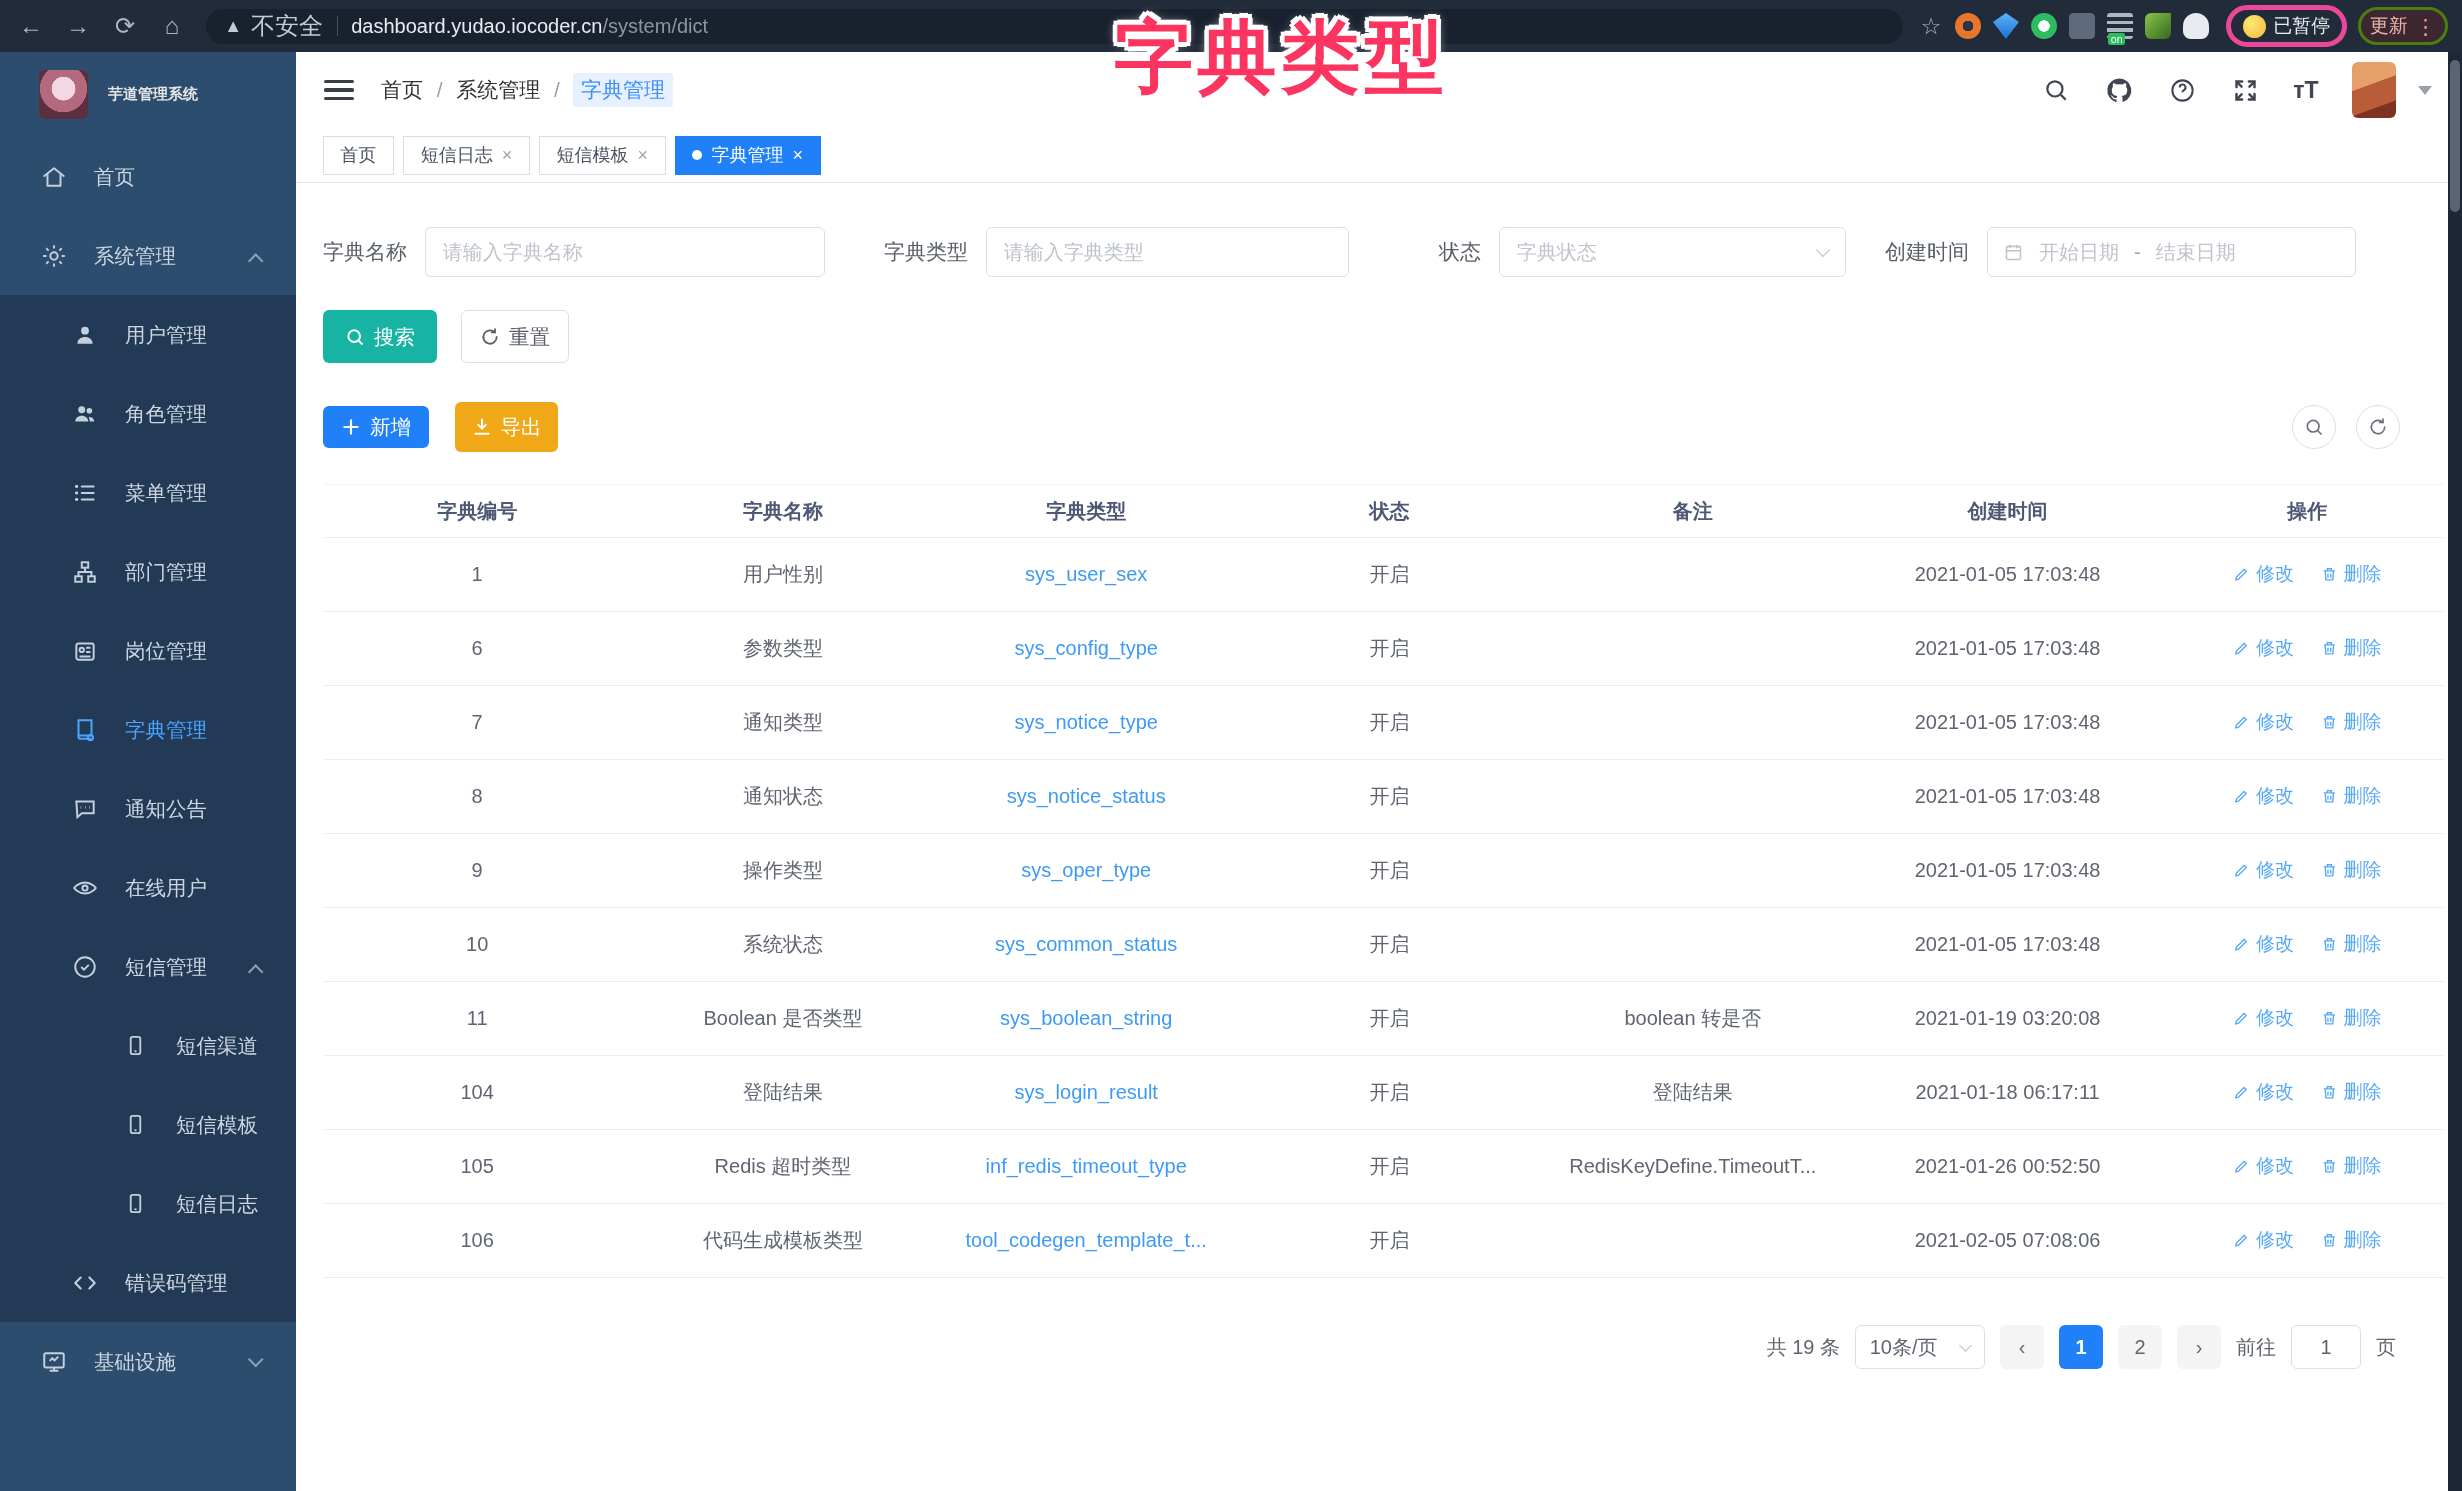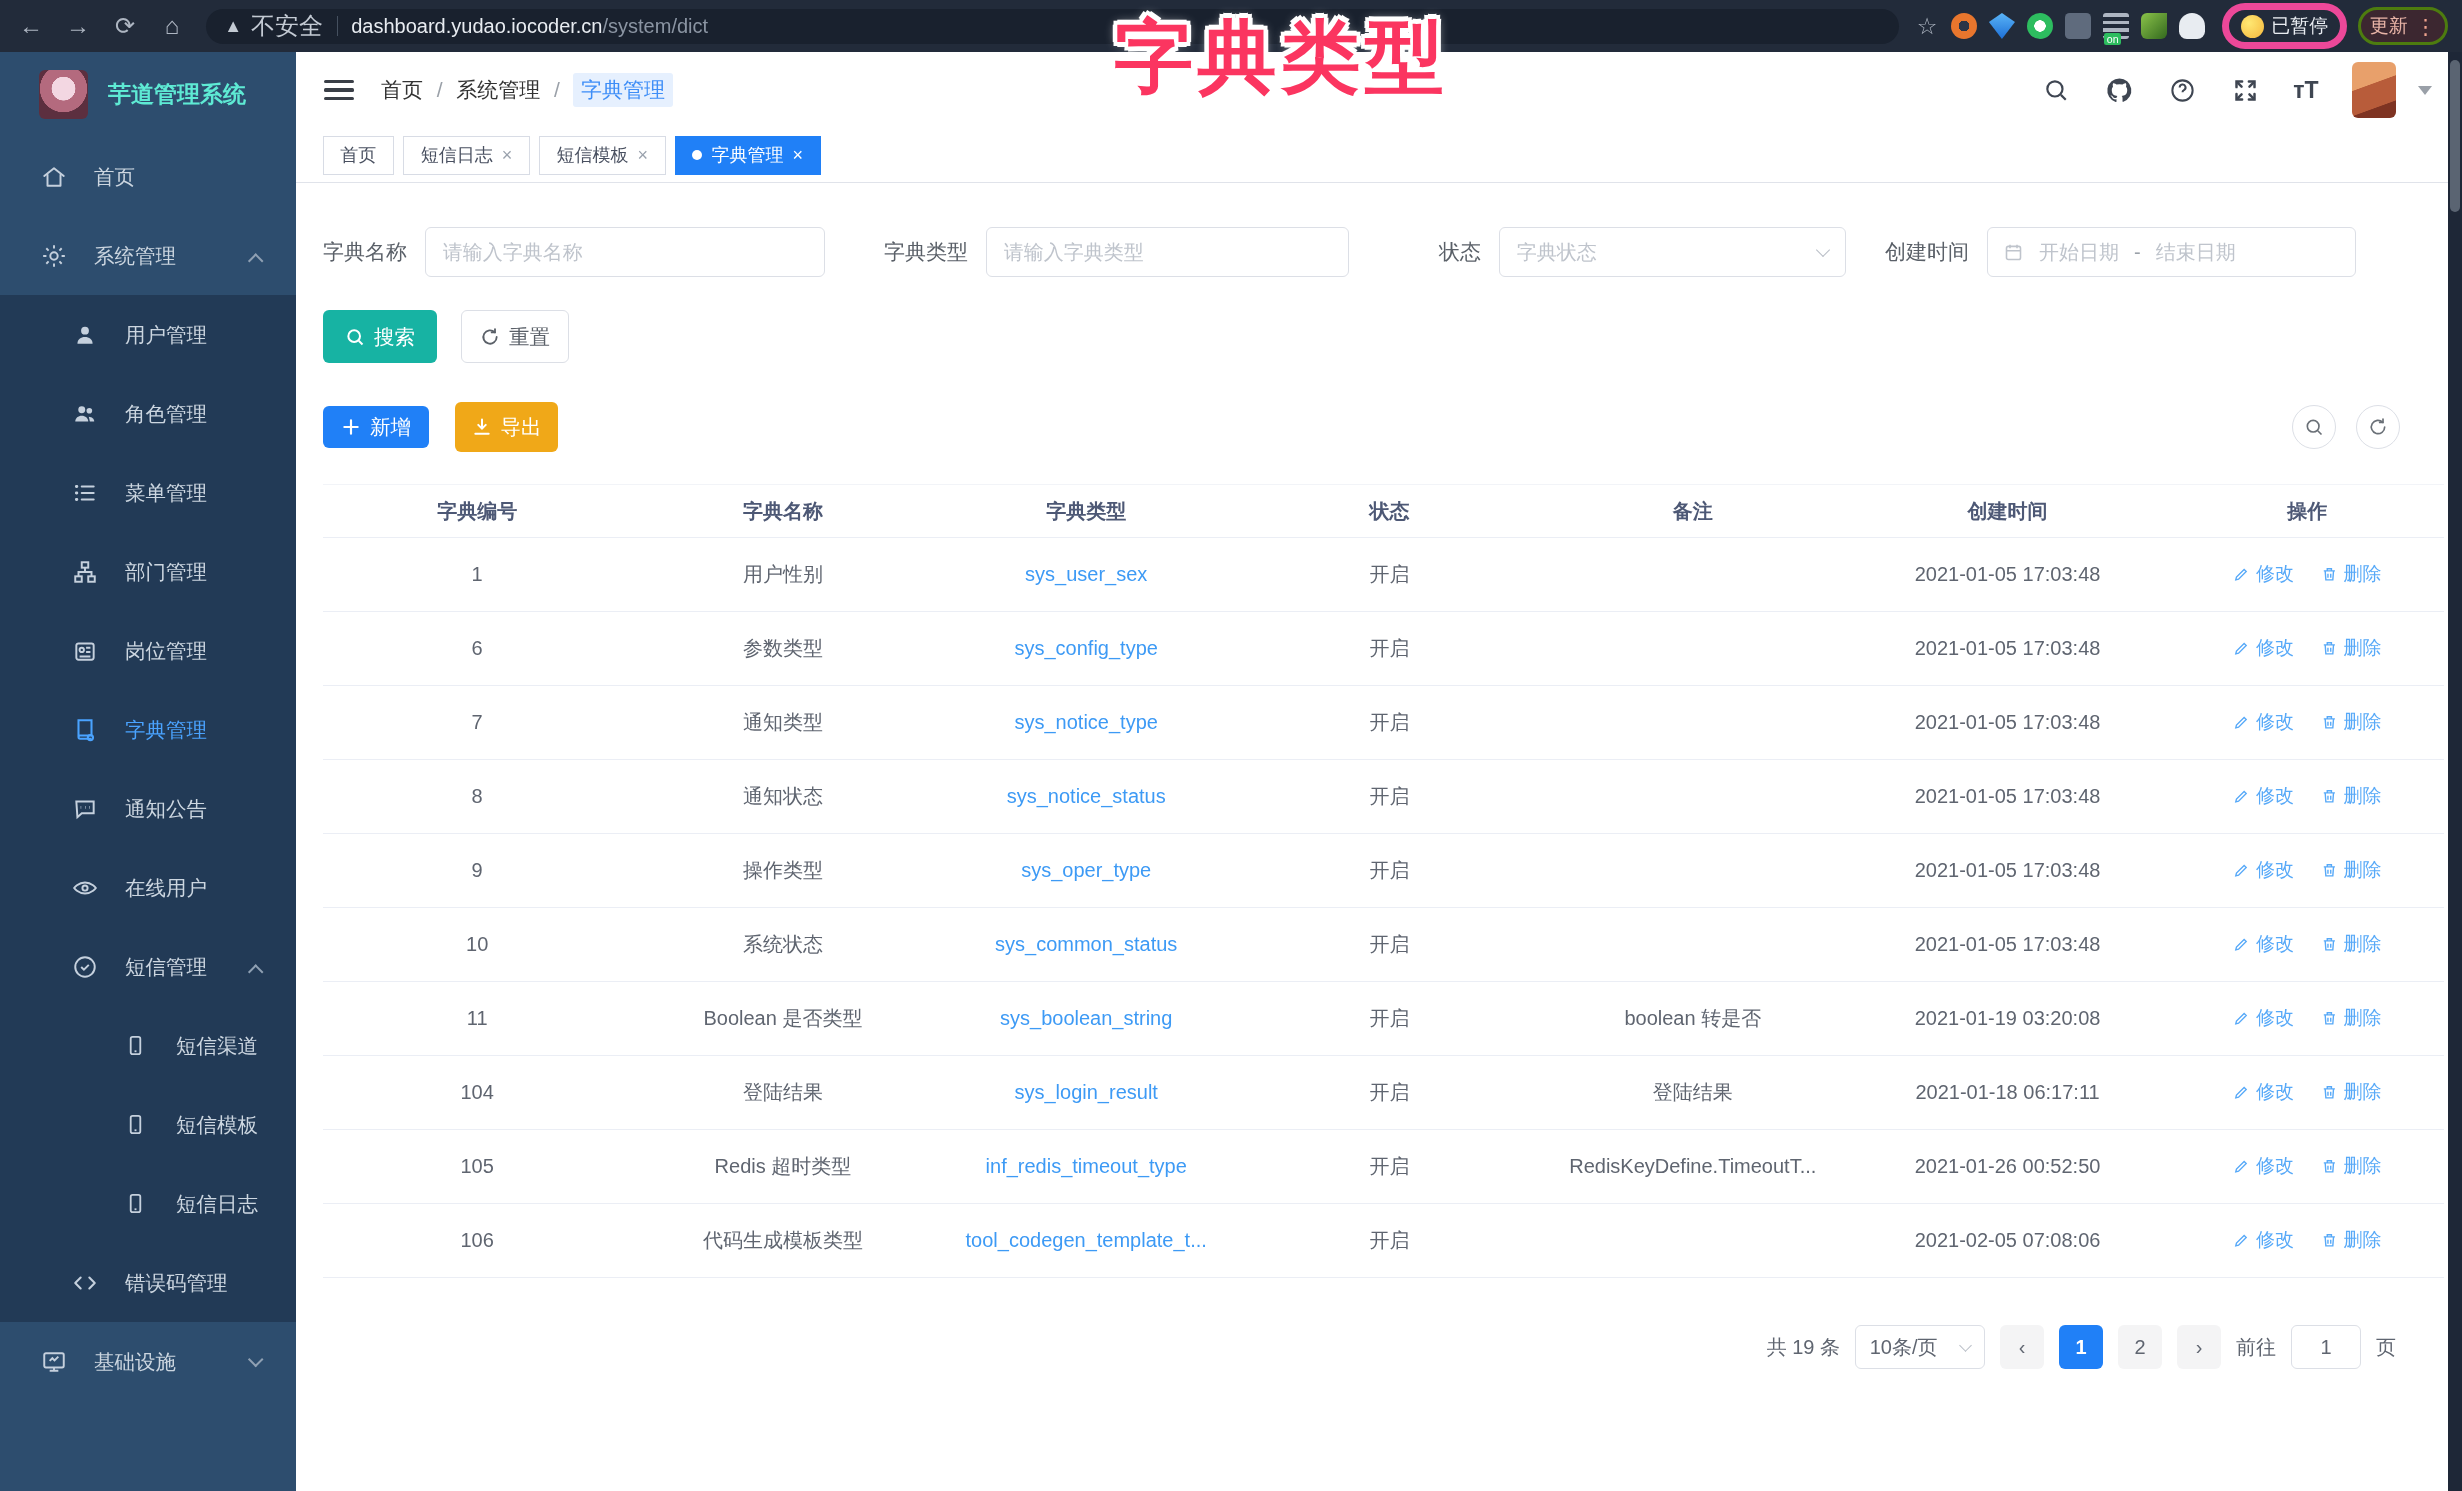--- a/index.html
+++ b/index.html
@@ -14,21 +14,21 @@
   .omnibox { flex:1; height:35px; background:#19212e; border-radius:17.4px; display:flex;
     align-items:center; padding:0 18px; margin:0 10.6px; color:#dbe1e8; font-size:20px; min-width:0; }
   .omni-warn { color:#c3cad3; font-size:18px; margin-right:9px; }
   .omni-sec { color:#c3cad3; font-size:24px; }
   .omni-div { width:0.8px; height:20px; background:#45505f; margin:0 13.7px; }
   .omni-domain { color:#e8ecf1; }
   .omni-path { color:#8b95a3; }
   .star { color:#aeb6c2; font-size:23px; margin:0 7.6px; }
   .ext-row { display:flex; align-items:center; gap:12px; margin:0 6px; }
   .ext { width:26px; height:26px; border-radius:50%; position:relative; }
-  .ring-blue { display:flex; align-items:center; gap:7.6px; border:7px solid #ec4899;
+  .ring-blue { display:flex; align-items:center; gap:7.6px; border:5px solid #ec4899;
     border-radius:30px; padding:3px 12px; margin-left:10.6px; }
   .paused-face { width:23px; height:23px; border-radius:50%;
     background:radial-gradient(circle at 35% 35%, #ffe873, #f5b83d); }
   .paused-text { color:#e8ecf1; font-size:19px; }
   .ring-red { display:flex; align-items:center; gap:7.6px; border:3px solid #4d7c0f;
     border-radius:27px; padding:3px 9px; margin-left:10.6px; background:#3c2730; }
   .update-text { color:#e7b3a6; font-size:19px; }
   .kebab { color:#f0a38e; font-size:21px; letter-spacing:0; line-height:1; }
 
   
@@ -38,21 +38,21 @@
       0 -4.6px 0 #fff,0 4.6px 0 #fff,-4.6px 0 0 #fff,4.6px 0 0 #fff,0 0 12px rgba(255,255,255,.95); }
 
   
   .app { display:flex; height:1440px; }
 
   
   .sidebar { width:296px; background:#2d4d6e; color:#ccd6e0; flex-shrink:0; overflow:hidden; }
   .logo-row { height:85px; display:flex; align-items:center; padding-left:39px; gap:20px; }
   .logo-img { width:49px; height:49px; border-radius:6px;
     background:radial-gradient(circle at 50% 38%, #f3d7e2 0 30%, #b46a7e 31% 60%, #5c2f3f 61%); }
-  .logo-title { color:#5eead4; font-size:23px; font-weight:bold; }
+  .logo-title { color:#e5e5e5; font-size:15px; font-weight:bold; }
   .mi { height:79px; display:flex; align-items:center; padding-left:39px; gap:26px;
     font-size:20.5px; cursor:pointer; position:relative; }
   .mi .ic { width:29px; height:29px; display:flex; align-items:center; justify-content:center;
     color:#c5d0dd; flex-shrink:0; }
   .submenu-bg { background:#223a56; }
   .mi.lvl1 { padding-left:70px; }
   .mi.lvl2 { padding-left:121px; }
   .mi.active, .mi.active .ic { color:#4aa3ff; }
   .chev { width:11.4px; height:11.4px; border-right:2.3px solid #8fa0b3; border-bottom:2.3px solid #8fa0b3;
     position:absolute; right:35px; }

